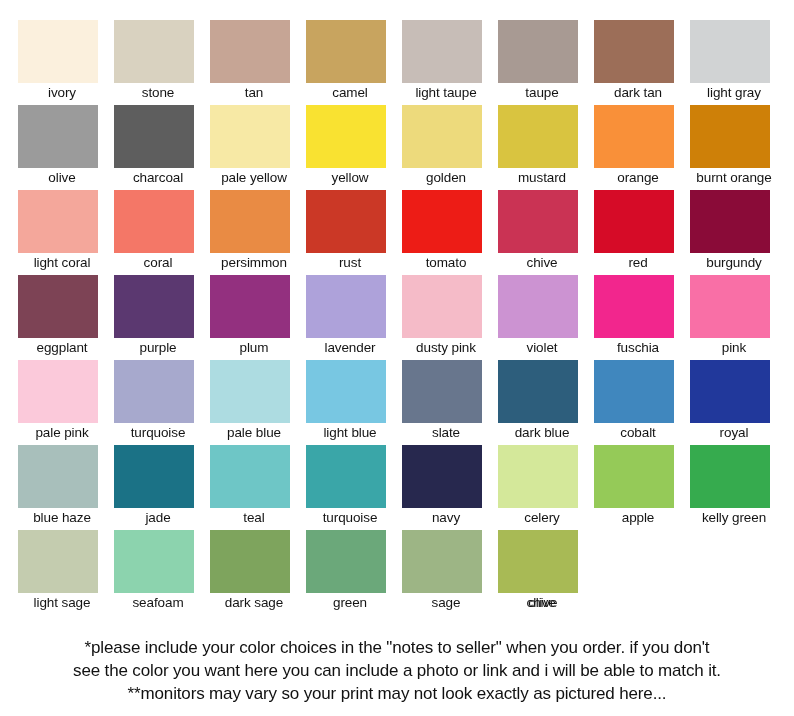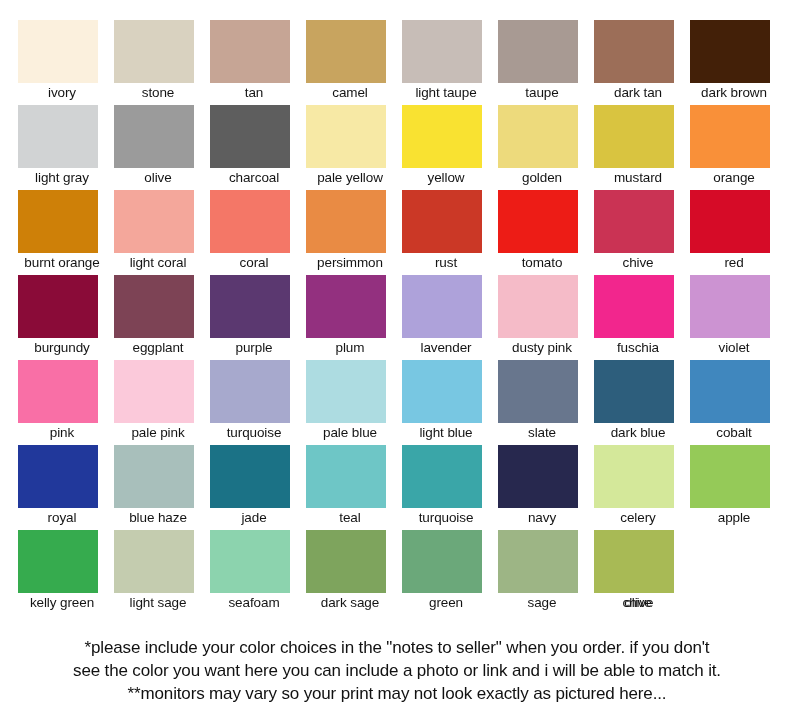--- a/index.html
+++ b/index.html
@@ -106,24 +106,20 @@
       </div>
       <div class="swatch-cell">
         <div class="swatch-chip" style="background: rgb(168, 154, 147);"></div>
         <div class="swatch-label">taupe</div>
       </div>
       <div class="swatch-cell">
         <div class="swatch-chip" style="background: rgb(156, 110, 88);"></div>
         <div class="swatch-label">dark tan</div>
       </div>
       <div class="swatch-cell">
-        <div class="swatch-chip" style="background: rgb(67, 32, 8);"></div>
-        <div class="swatch-label">dark brown</div>
-      </div>
-      <div class="swatch-cell">
         <div class="swatch-chip" style="background: rgb(209, 211, 212);"></div>
         <div class="swatch-label">light gray</div>
       </div>
       <div class="swatch-cell">
         <div class="swatch-chip" style="background: rgb(155, 155, 155);"></div>
         <div class="swatch-label">olive</div>
       </div>
       <div class="swatch-cell">
         <div class="swatch-chip" style="background: rgb(94, 94, 94);"></div>
         <div class="swatch-label">charcoal</div>
@@ -198,26 +194,26 @@
       </div>
       <div class="swatch-cell">
         <div class="swatch-chip" style="background: rgb(174, 162, 218);"></div>
         <div class="swatch-label">lavender</div>
       </div>
       <div class="swatch-cell">
         <div class="swatch-chip" style="background: rgb(245, 187, 200);"></div>
         <div class="swatch-label">dusty pink</div>
       </div>
       <div class="swatch-cell">
+        <div class="swatch-chip" style="background: rgb(204, 147, 210);"></div>
+        <div class="swatch-label">violet</div>
+      </div>
+      <div class="swatch-cell">
         <div class="swatch-chip" style="background: rgb(242, 38, 141);"></div>
         <div class="swatch-label">fuschia</div>
-      </div>
-      <div class="swatch-cell">
-        <div class="swatch-chip" style="background: rgb(204, 147, 210);"></div>
-        <div class="swatch-label">violet</div>
       </div>
       <div class="swatch-cell">
         <div class="swatch-chip" style="background: rgb(249, 111, 166);"></div>
         <div class="swatch-label">pink</div>
       </div>
       <div class="swatch-cell">
         <div class="swatch-chip" style="background: rgb(251, 201, 218);"></div>
         <div class="swatch-label">pale pink</div>
       </div>
       <div class="swatch-cell">

